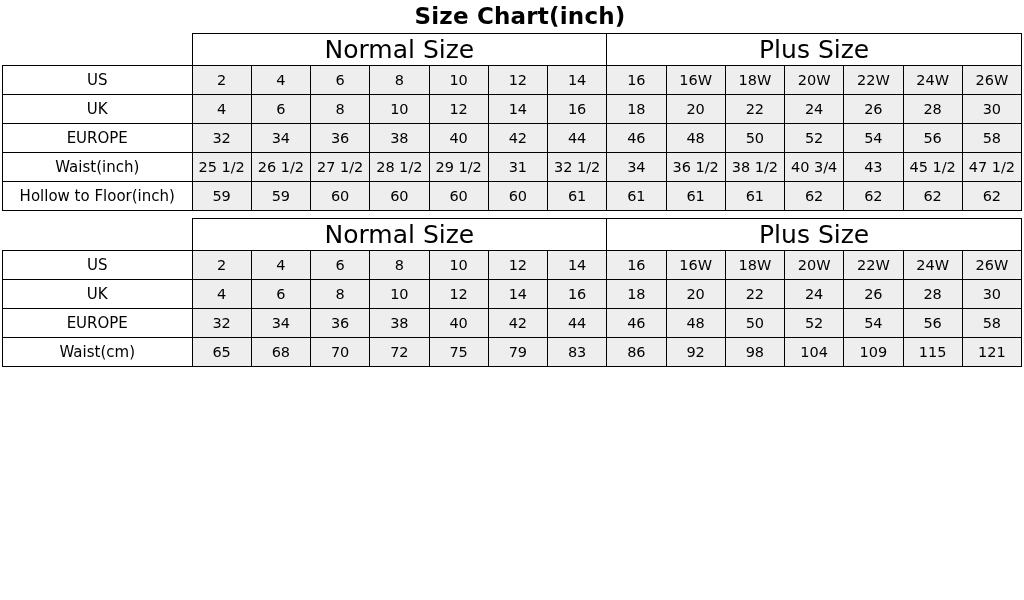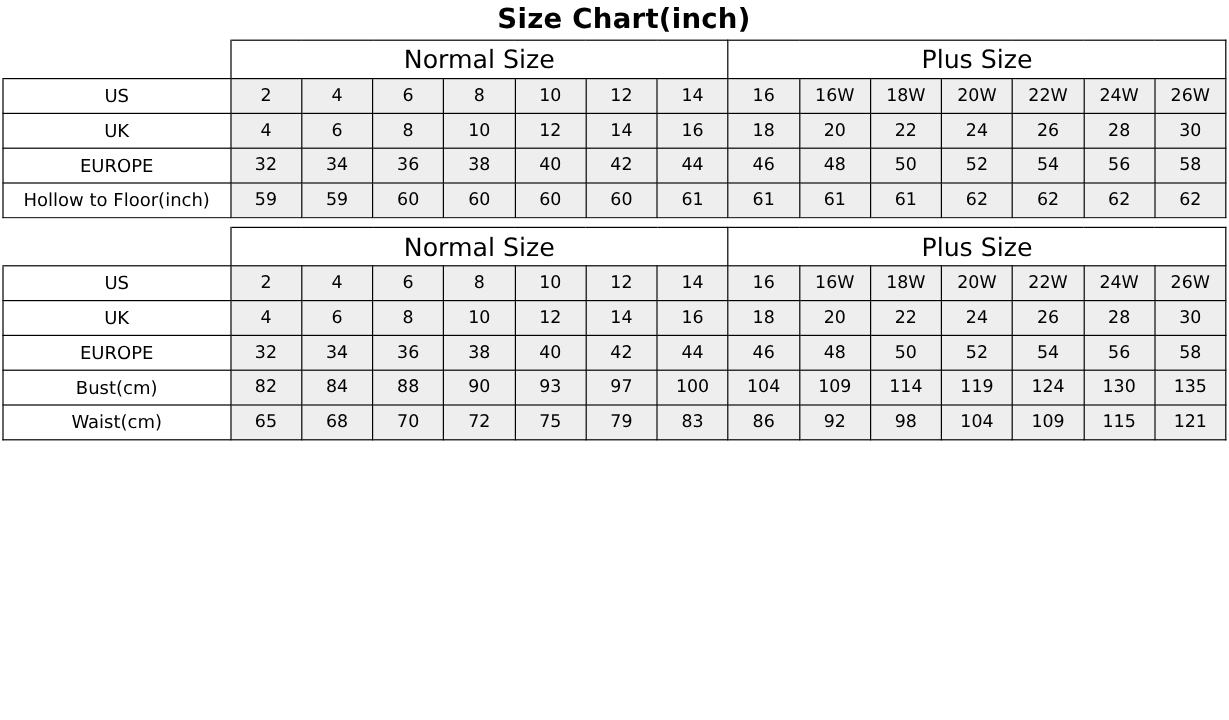--- a/index.html
+++ b/index.html
@@ -44,21 +44,21 @@
     white-space: nowrap;
     overflow: hidden;
   }
   table.size-table td.rowhead {
     background: #ffffff;
     font-size: 15px;
     text-align: center;
   }
   table.size-table td.grouphead {
     background: #ffffff;
-    font-size: 21px;
+    font-size: 25px;
     height: 31px;
   }
   table.size-table td.blank {
     background: #ffffff;
     border-left: none;
     border-top: none;
   }
   .col-head { width: 187px; margin-top: 16px; }
   .col-cell { width: 59px; }
   .spacer { height: 7px; background: #ffffff; }
@@ -139,20 +139,37 @@
             <td class="col-cell">44</td>
             <td class="col-cell">46</td>
             <td class="col-cell">48</td>
             <td class="col-cell">50</td>
             <td class="col-cell">52</td>
             <td class="col-cell">54</td>
             <td class="col-cell">56</td>
             <td class="col-cell">58</td>
           </tr>
           <tr>
+            <td class="rowhead col-head">Waist(inch)</td>
+            <td class="col-cell">25 1/2</td>
+            <td class="col-cell">26 1/2</td>
+            <td class="col-cell">27 1/2</td>
+            <td class="col-cell">28 1/2</td>
+            <td class="col-cell">29 1/2</td>
+            <td class="col-cell">31</td>
+            <td class="col-cell">32 1/2</td>
+            <td class="col-cell">34</td>
+            <td class="col-cell">36 1/2</td>
+            <td class="col-cell">38 1/2</td>
+            <td class="col-cell">40 3/4</td>
+            <td class="col-cell">43</td>
+            <td class="col-cell">45 1/2</td>
+            <td class="col-cell">47 1/2</td>
+          </tr>
+          <tr>
             <td class="rowhead col-head">Hollow to Floor(inch)</td>
             <td class="col-cell">59</td>
             <td class="col-cell">59</td>
             <td class="col-cell">60</td>
             <td class="col-cell">60</td>
             <td class="col-cell">60</td>
             <td class="col-cell">60</td>
             <td class="col-cell">61</td>
             <td class="col-cell">61</td>
             <td class="col-cell">61</td>
@@ -217,37 +234,20 @@
             <td class="col-cell">40</td>
             <td class="col-cell">42</td>
             <td class="col-cell">44</td>
             <td class="col-cell">46</td>
             <td class="col-cell">48</td>
             <td class="col-cell">50</td>
             <td class="col-cell">52</td>
             <td class="col-cell">54</td>
             <td class="col-cell">56</td>
             <td class="col-cell">58</td>
-          </tr>
-          <tr>
-            <td class="rowhead col-head">Bust(cm)</td>
-            <td class="col-cell">82</td>
-            <td class="col-cell">84</td>
-            <td class="col-cell">88</td>
-            <td class="col-cell">90</td>
-            <td class="col-cell">93</td>
-            <td class="col-cell">97</td>
-            <td class="col-cell">100</td>
-            <td class="col-cell">104</td>
-            <td class="col-cell">109</td>
-            <td class="col-cell">114</td>
-            <td class="col-cell">119</td>
-            <td class="col-cell">124</td>
-            <td class="col-cell">130</td>
-            <td class="col-cell">135</td>
           </tr>
           <tr>
             <td class="rowhead col-head">Waist(cm)</td>
             <td class="col-cell">65</td>
             <td class="col-cell">68</td>
             <td class="col-cell">70</td>
             <td class="col-cell">72</td>
             <td class="col-cell">75</td>
             <td class="col-cell">79</td>
             <td class="col-cell">83</td>

